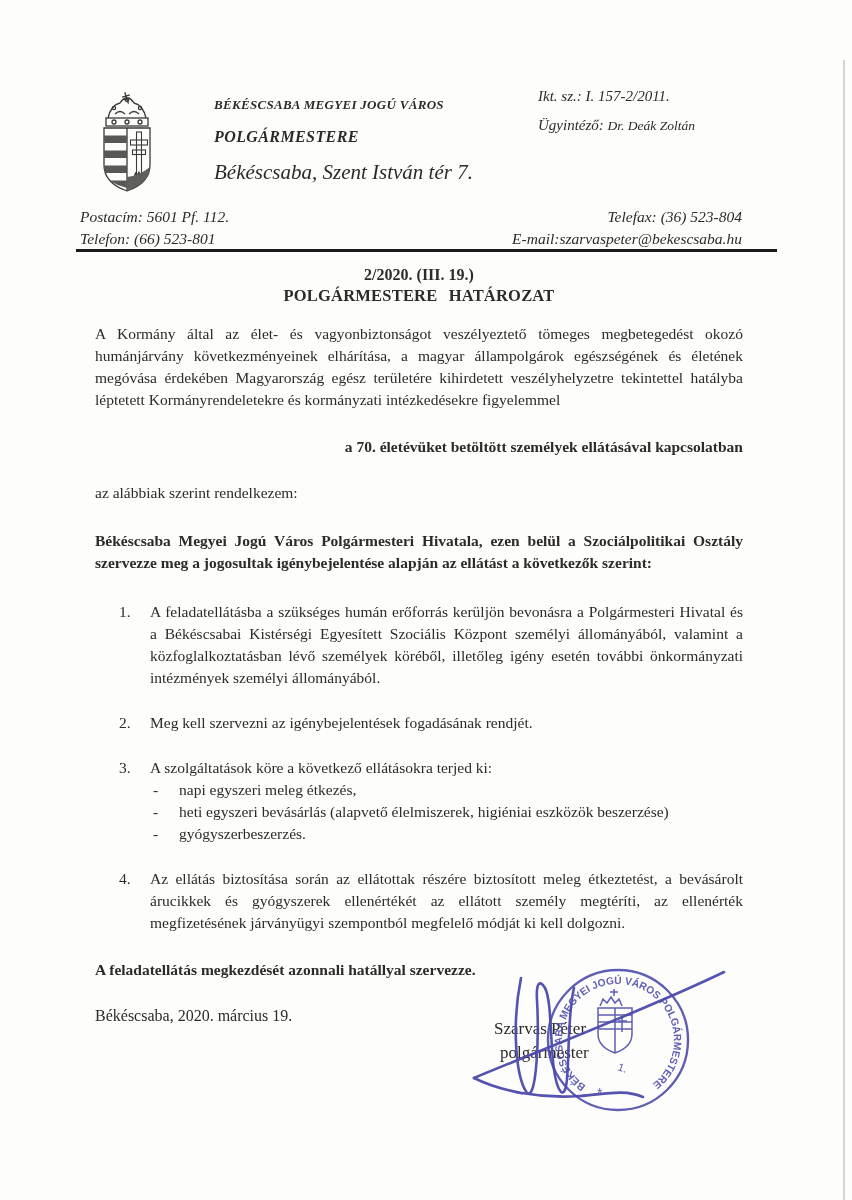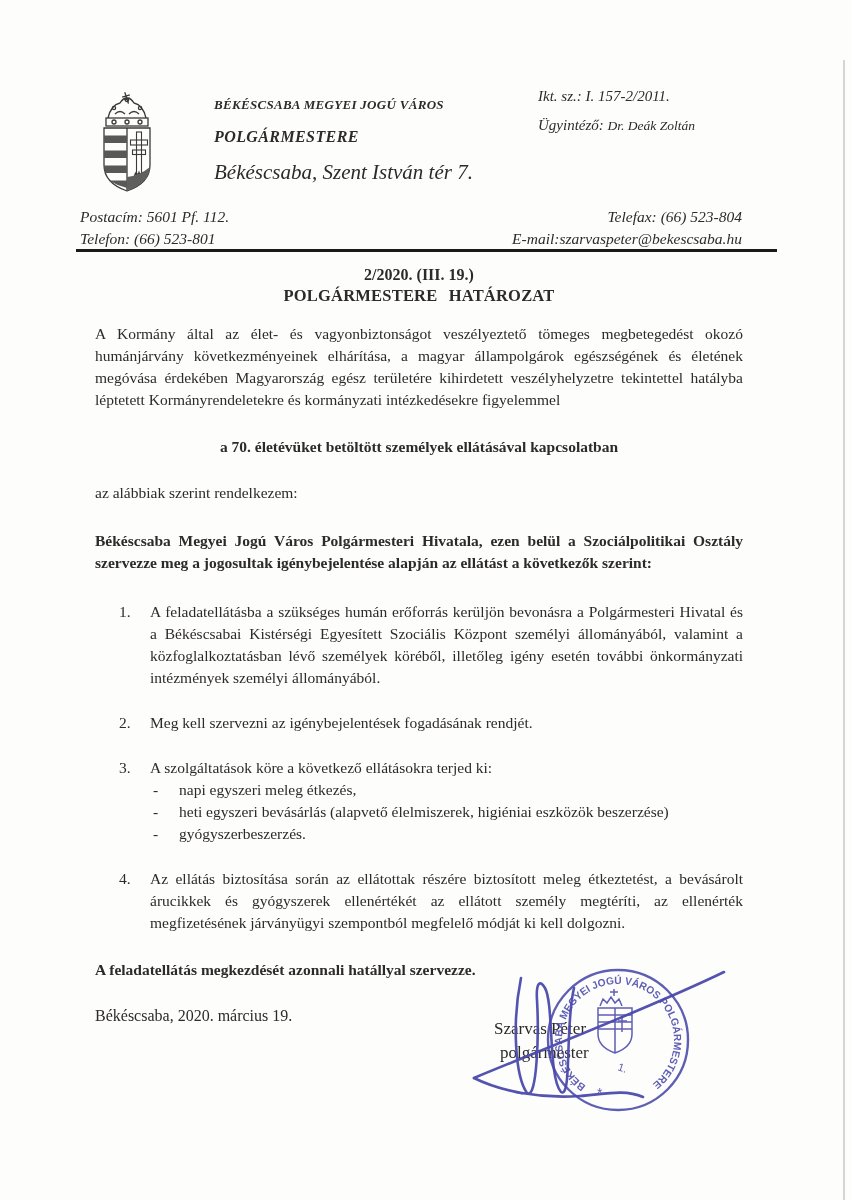--- a/index.html
+++ b/index.html
@@ -31,21 +31,21 @@
   .rule{position:absolute;left:76px;top:249px;width:701px;height:3px;background:#1a1a1a;}
 
   
   .doc-title{position:absolute;left:95px;top:264px;width:648px;text-align:center;font-weight:bold;line-height:21px;}
   .doc-title .t1{font-size:16px;}
   .doc-title .t2{font-size:16.5px;word-spacing:7px;letter-spacing:.2px;}
 
   
   .body-flow{position:absolute;left:95px;top:323px;width:648px;font-size:15.5px;line-height:22px;text-align:justify;}
   .p1{margin:0;}
-  .subject{margin:25px 0 0 0;text-align:center;font-weight:bold;}
+  .subject{margin:25px 0 0 0;text-align:right;font-weight:bold;}
   .p2{margin:24px 0 0 0;text-align:left;}
   .p3{margin:26px 0 0 0;font-weight:bold;}
   .num-list{margin-top:27px;padding-left:24px;}
   .li{display:flex;margin-bottom:23px;}
   .li:last-child{margin-bottom:0;}
   .li-num{flex:none;width:31px;}
   .li-text{flex:1;text-align:justify;}
   .sub{display:flex;text-align:left;}
   .sub-dash{flex:none;width:26px;padding-left:3px;}
   .closing{margin:25px 0 0 0;font-weight:bold;text-align:left;}
@@ -114,21 +114,21 @@
       <span>Ügyintéző:</span>
       <span class="clerk-name">Dr. Deák Zoltán</span>
     </div>
   </div>
 
   <div class="contact-left">
     <div>Postacím: 5601 Pf. 112.</div>
     <div>Telefon: (66) 523-801</div>
   </div>
   <div class="contact-right">
-    <div>Telefax: (66) 523-804</div>
+    <div>Telefax: (36) 523-804</div>
     <div>E-mail:szarvaspeter@bekescsaba.hu</div>
   </div>
 
   <div class="rule"></div>
 
   <div class="doc-title">
     <div class="t1">2/2020. (III. 19.)</div>
     <div class="t2">POLGÁRMESTERE HATÁROZAT</div>
   </div>
 

